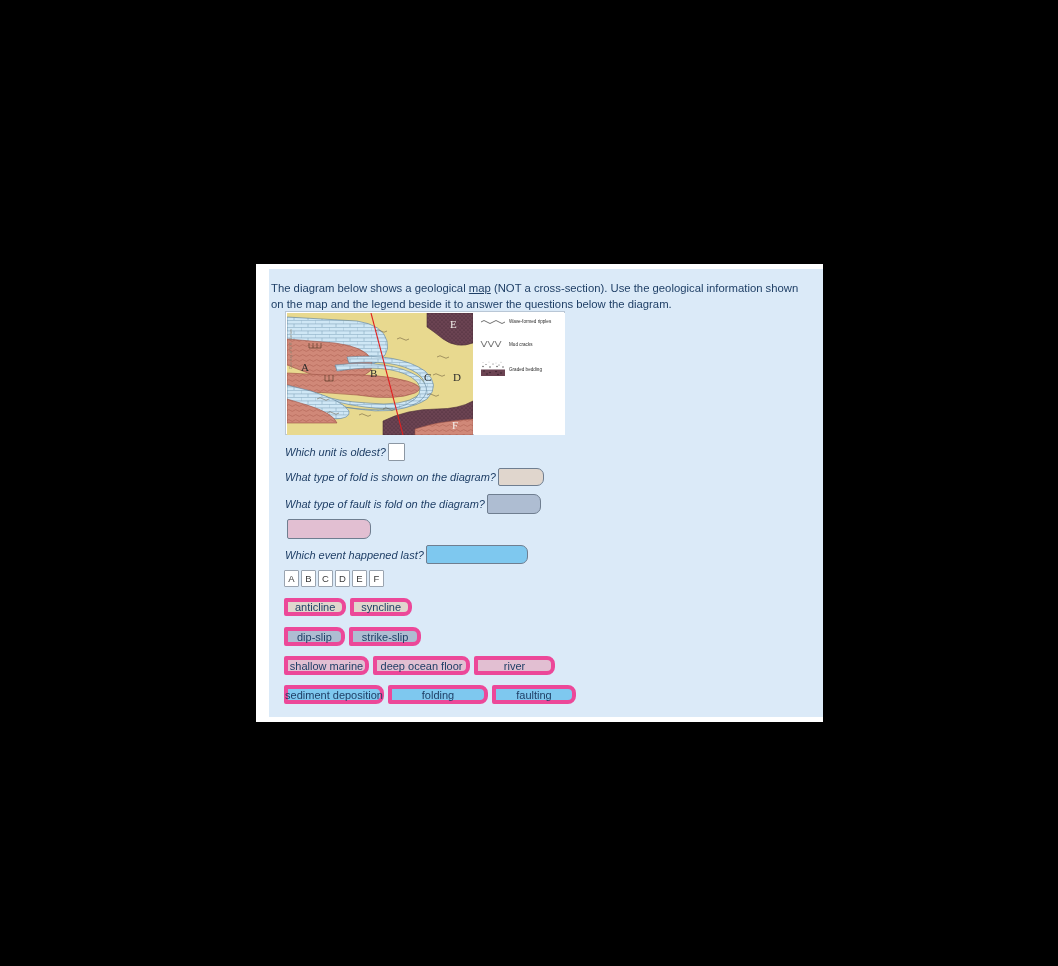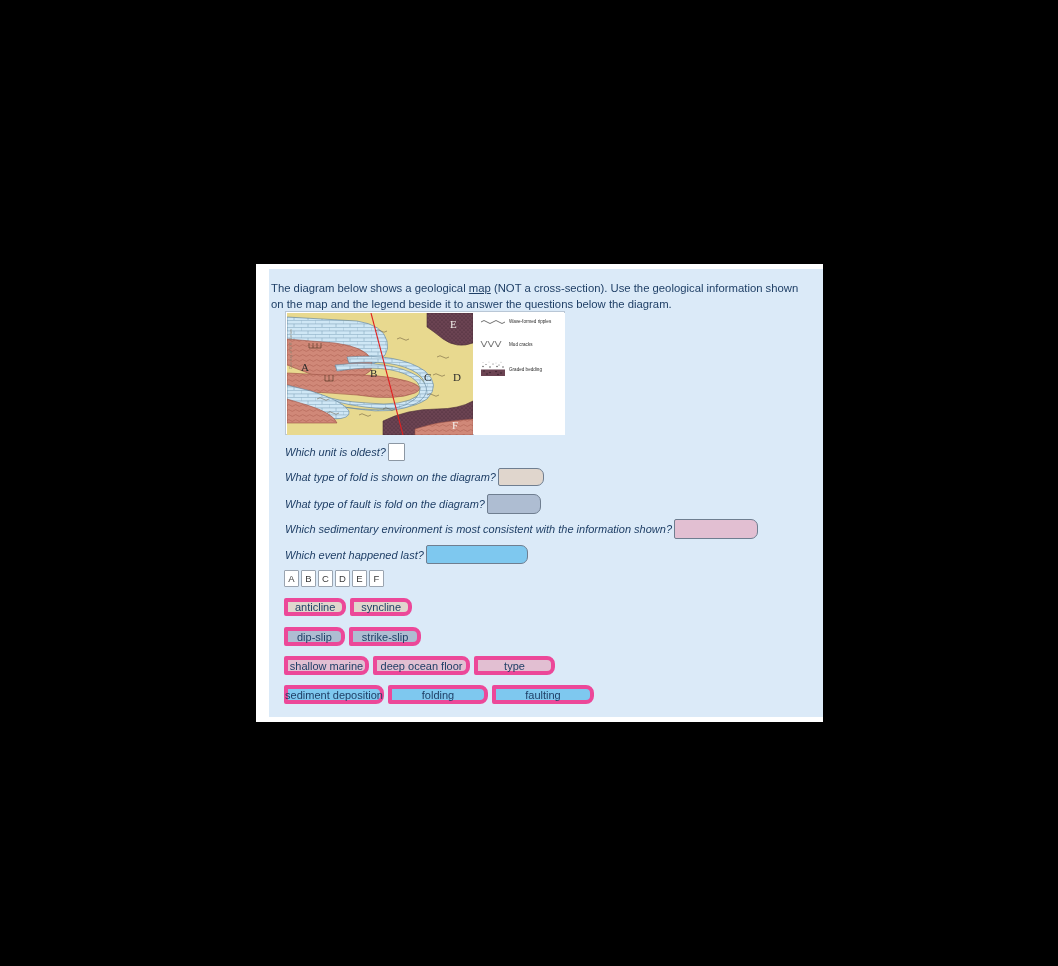--- a/index.html
+++ b/index.html
@@ -159,21 +159,21 @@
   .chip-tan   { height: 18px; padding: 0 7px; background: #e0d6cd; }
   .chip-slate { height: 19px; padding: 0 9px; background: #aebdd2; }
   .chip-pink  { height: 19px; background: #e2bfd2; }
   .chip-blue  { height: 19px; background: #7ec8ef; }
 
   .w-shallow { width: 85px; }
   .w-deep    { width: 97px; }
   .w-river   { width: 81px; }
   .w-sed     { width: 100px; }
   .w-fold    { width: 100px; }
-  .w-fault   { width: 102px; }
+  .w-fault   { width: 84px; }
 </style>
 </head>
 <body>
 
 <div id="stage">
 
   <div class="card">
     <div class="panel"></div>
   </div>
 
@@ -313,21 +313,20 @@
     <span>What type of fold is shown on the diagram?</span>
     <span class="drop drop-tan"></span>
   </div>
 
   <div class="qrow q3">
     <span>What type of fault is fold on the diagram?</span>
     <span class="drop drop-slate"></span>
   </div>
 
   <div class="qrow q4">
-    <span>Which sedimentary environment is most consistent with the information shown?</span>
     <span class="drop drop-pink"></span>
   </div>
 
   <div class="qrow q5">
     <span>Which event happened last?</span>
     <span class="drop drop-blue"></span>
   </div>
 
   <div class="chiprow r1">
     <div class="chip chip-letter">A</div>
@@ -344,21 +343,21 @@
   </div>
 
   <div class="chiprow r3">
     <div class="chip chip-slate">dip-slip</div>
     <div class="chip chip-slate">strike-slip</div>
   </div>
 
   <div class="chiprow r4">
     <div class="chip chip-pink w-shallow">shallow marine</div>
     <div class="chip chip-pink w-deep">deep ocean floor</div>
-    <div class="chip chip-pink w-river">type</div>
+    <div class="chip chip-pink w-river">river</div>
   </div>
 
   <div class="chiprow r5">
     <div class="chip chip-blue w-sed">sediment deposition</div>
     <div class="chip chip-blue w-fold">folding</div>
     <div class="chip chip-blue w-fault">faulting</div>
   </div>
 
 </div>
 

